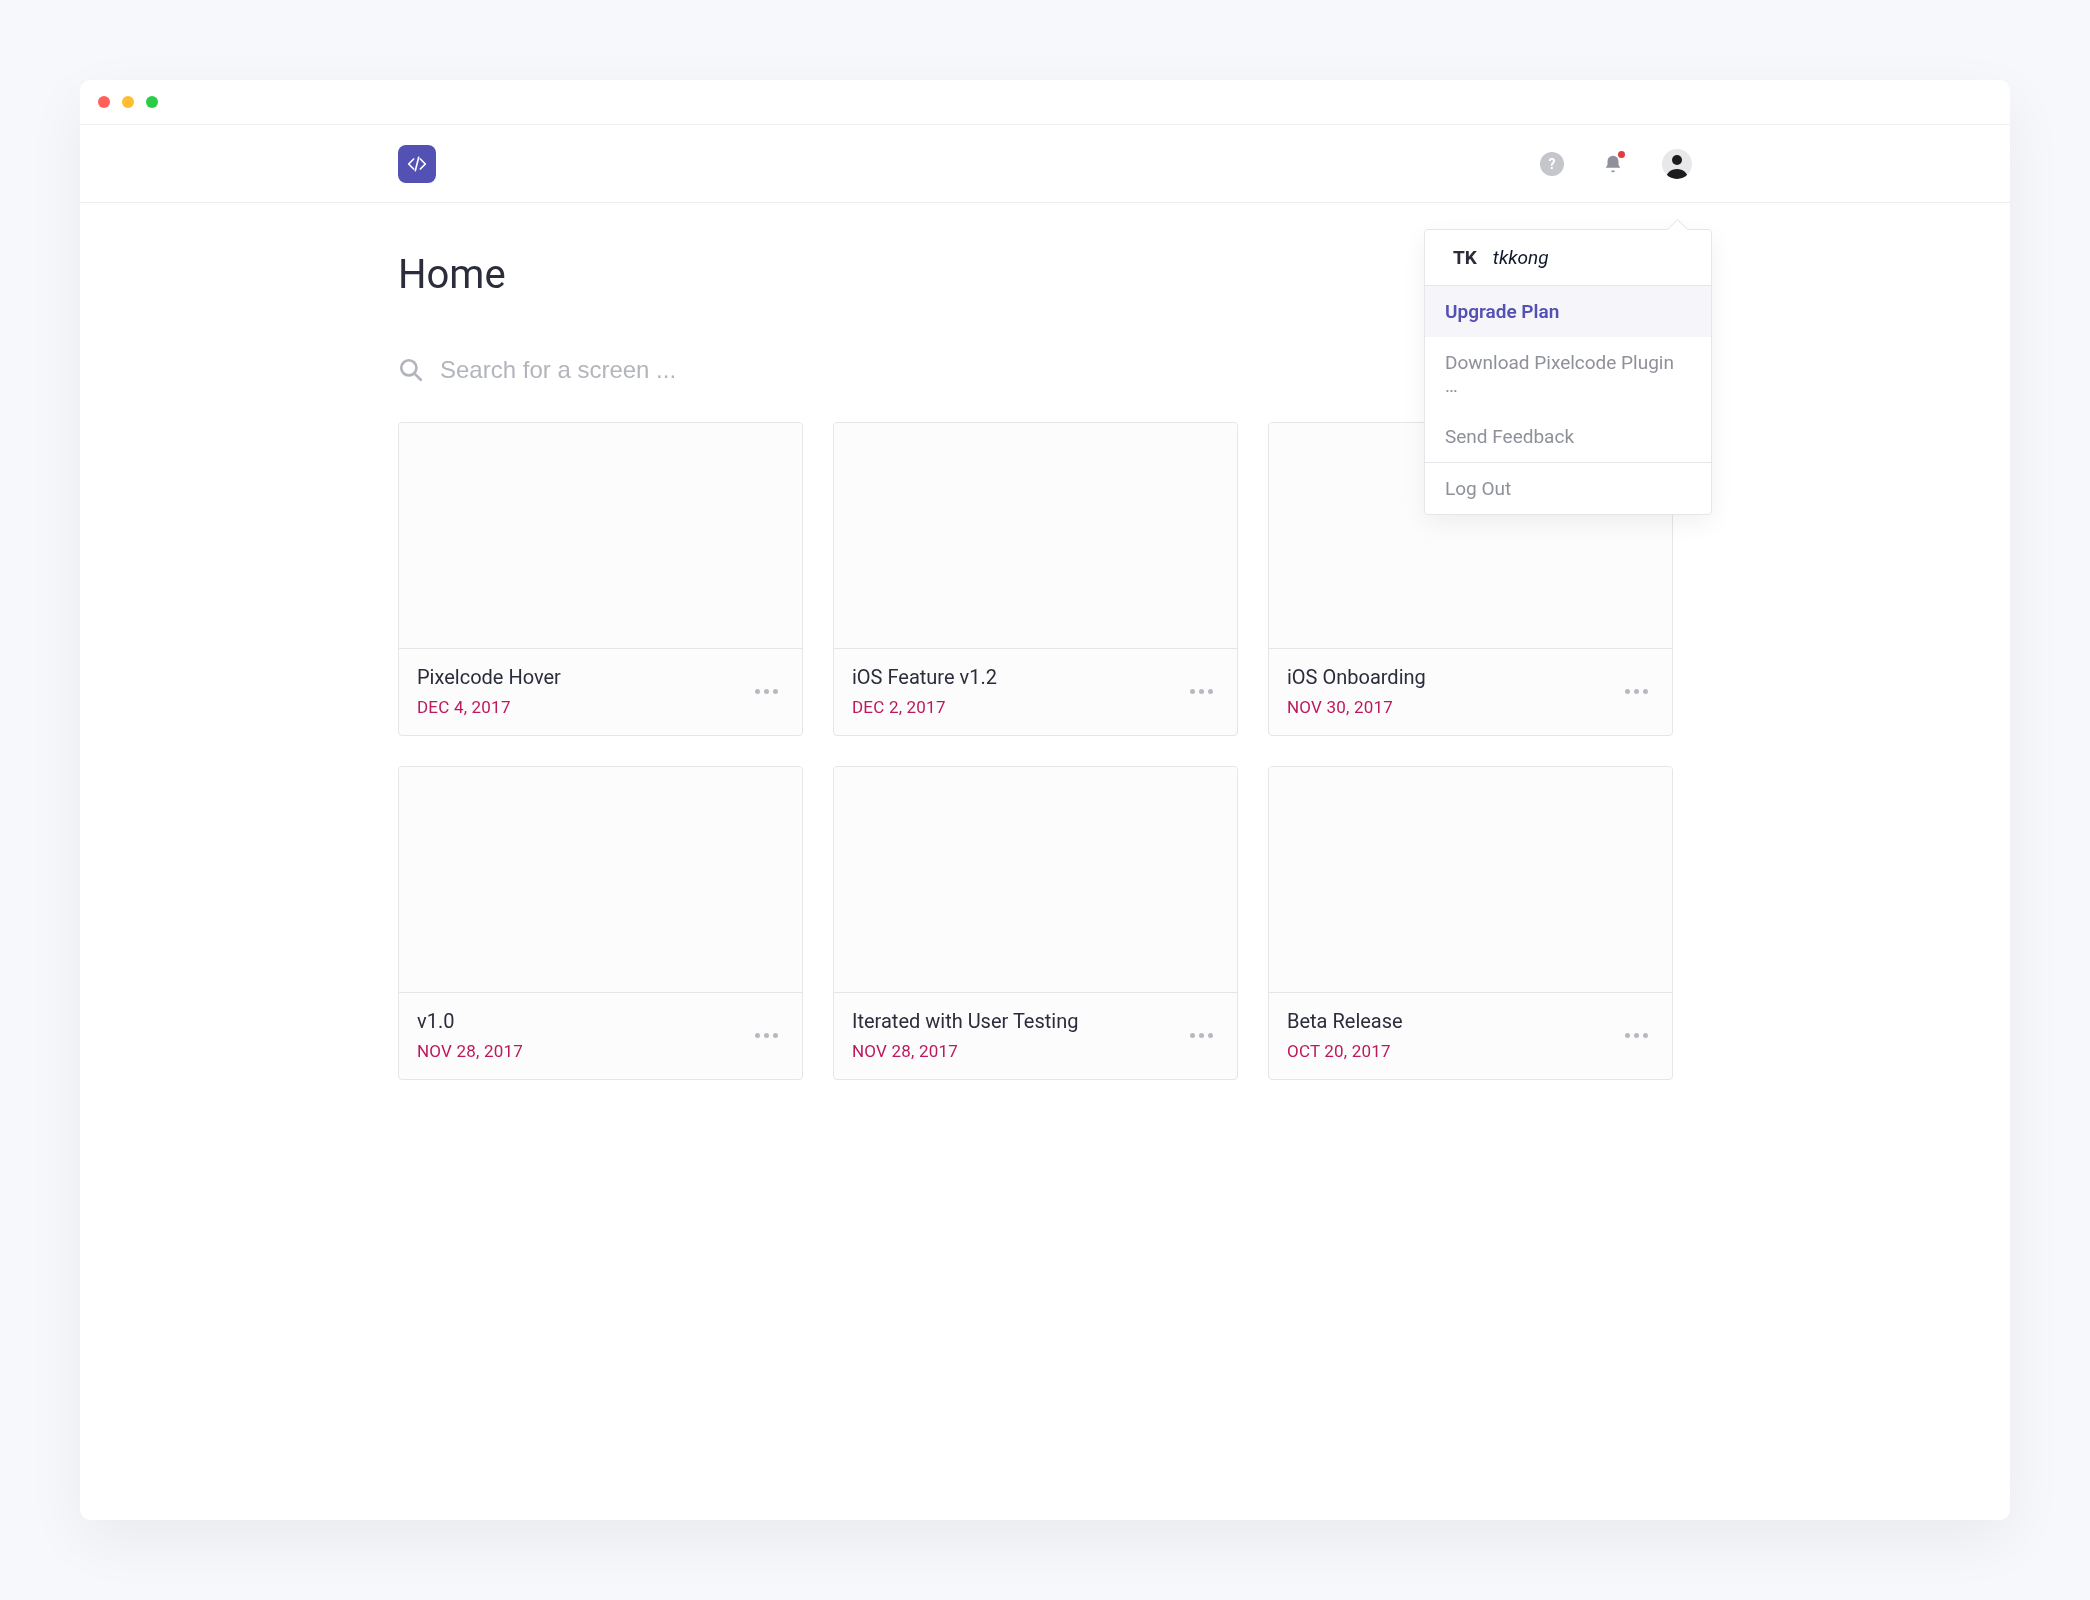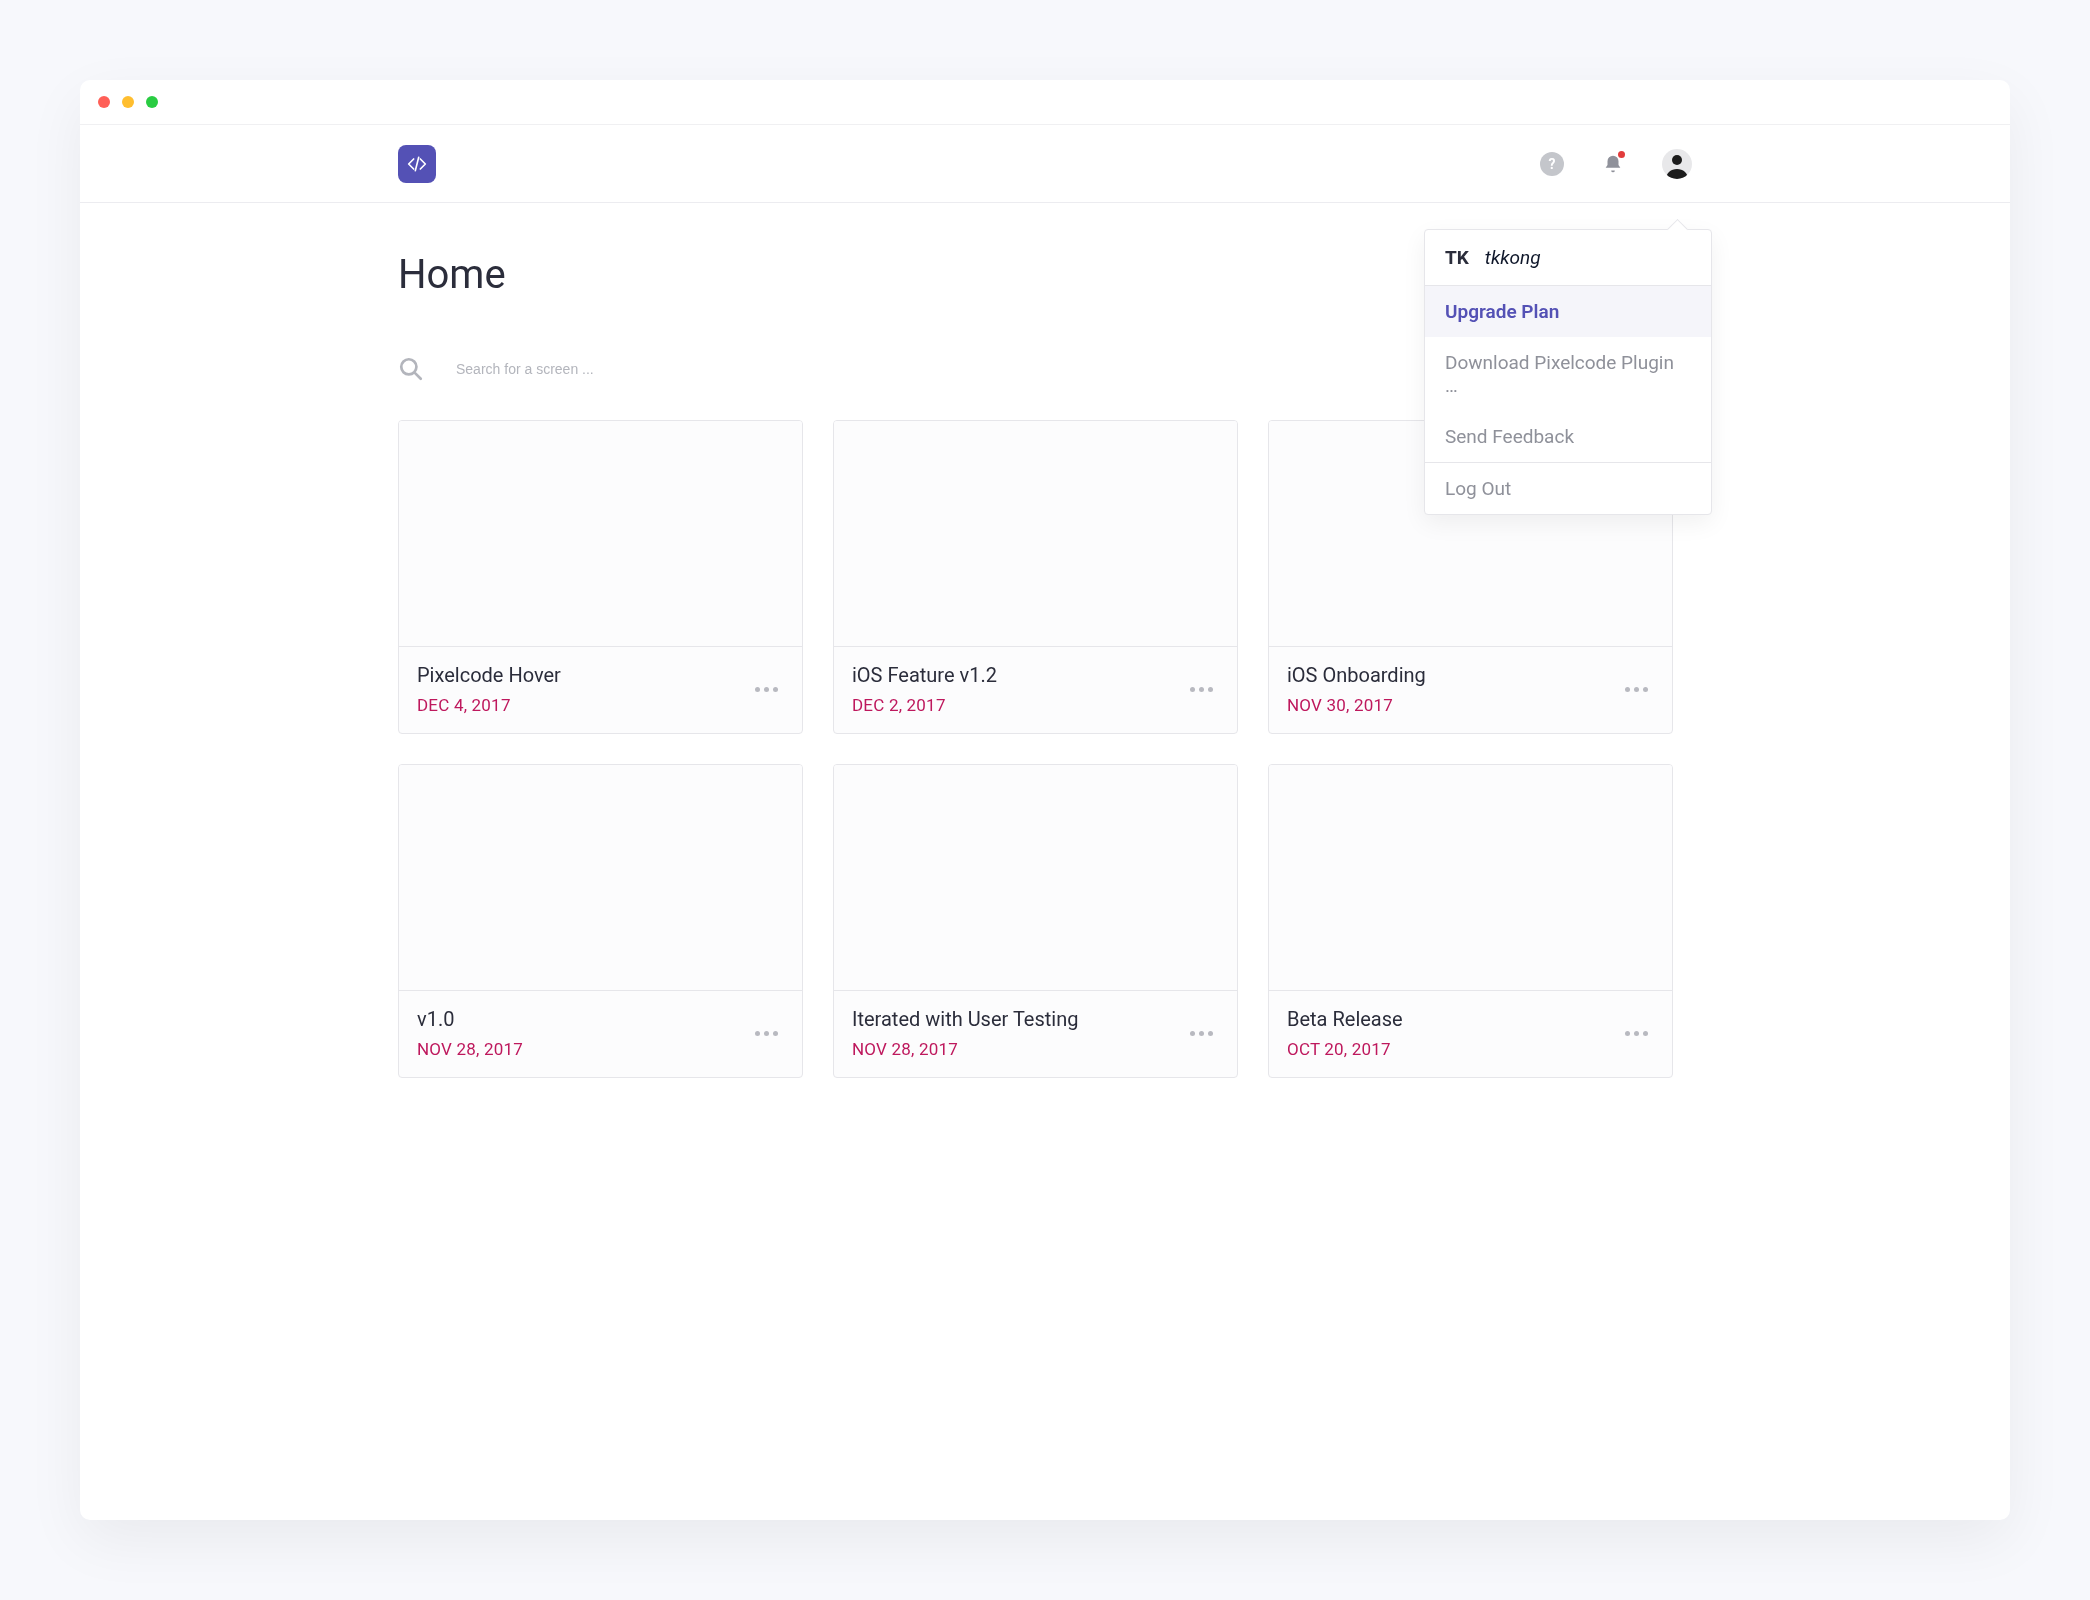--- a/index.html
+++ b/index.html
@@ -103,25 +103,24 @@
 .search-row {
   display: flex;
   align-items: center;
   gap: 16px;
   margin-bottom: 38px;
 }
 .search-icon-svg { color: #b3b5bc; }
 .search-input {
   border: none;
   outline: none;
-  font-size: 14px;
+  font-size: 24px;
   color: #333;
   width: 500px;
   background: transparent;
-  margin-left: 16px;
 }
 .search-input::placeholder { color: #b3b5bc; }
 
 .cards-grid {
   display: grid;
   grid-template-columns: repeat(3, 405px);
   gap: 30px;
 }
 .card {
   background: #fcfcfd;
@@ -190,20 +189,21 @@
   padding: 16px 20px;
   border-bottom: 1px solid #e6e6ea;
   display: flex;
   align-items: baseline;
   gap: 16px;
 }
 .dd-initials {
   font-weight: 700;
   font-size: 19px;
   color: #2b2d3b;
+  margin-left: 8px;
 }
 .dd-username {
   font-size: 19px;
   color: #0f172a;
   font-style: italic;
 }
 .dd-item {
   padding: 14px 20px;
   font-size: 19px;
   color: #8f919a;

